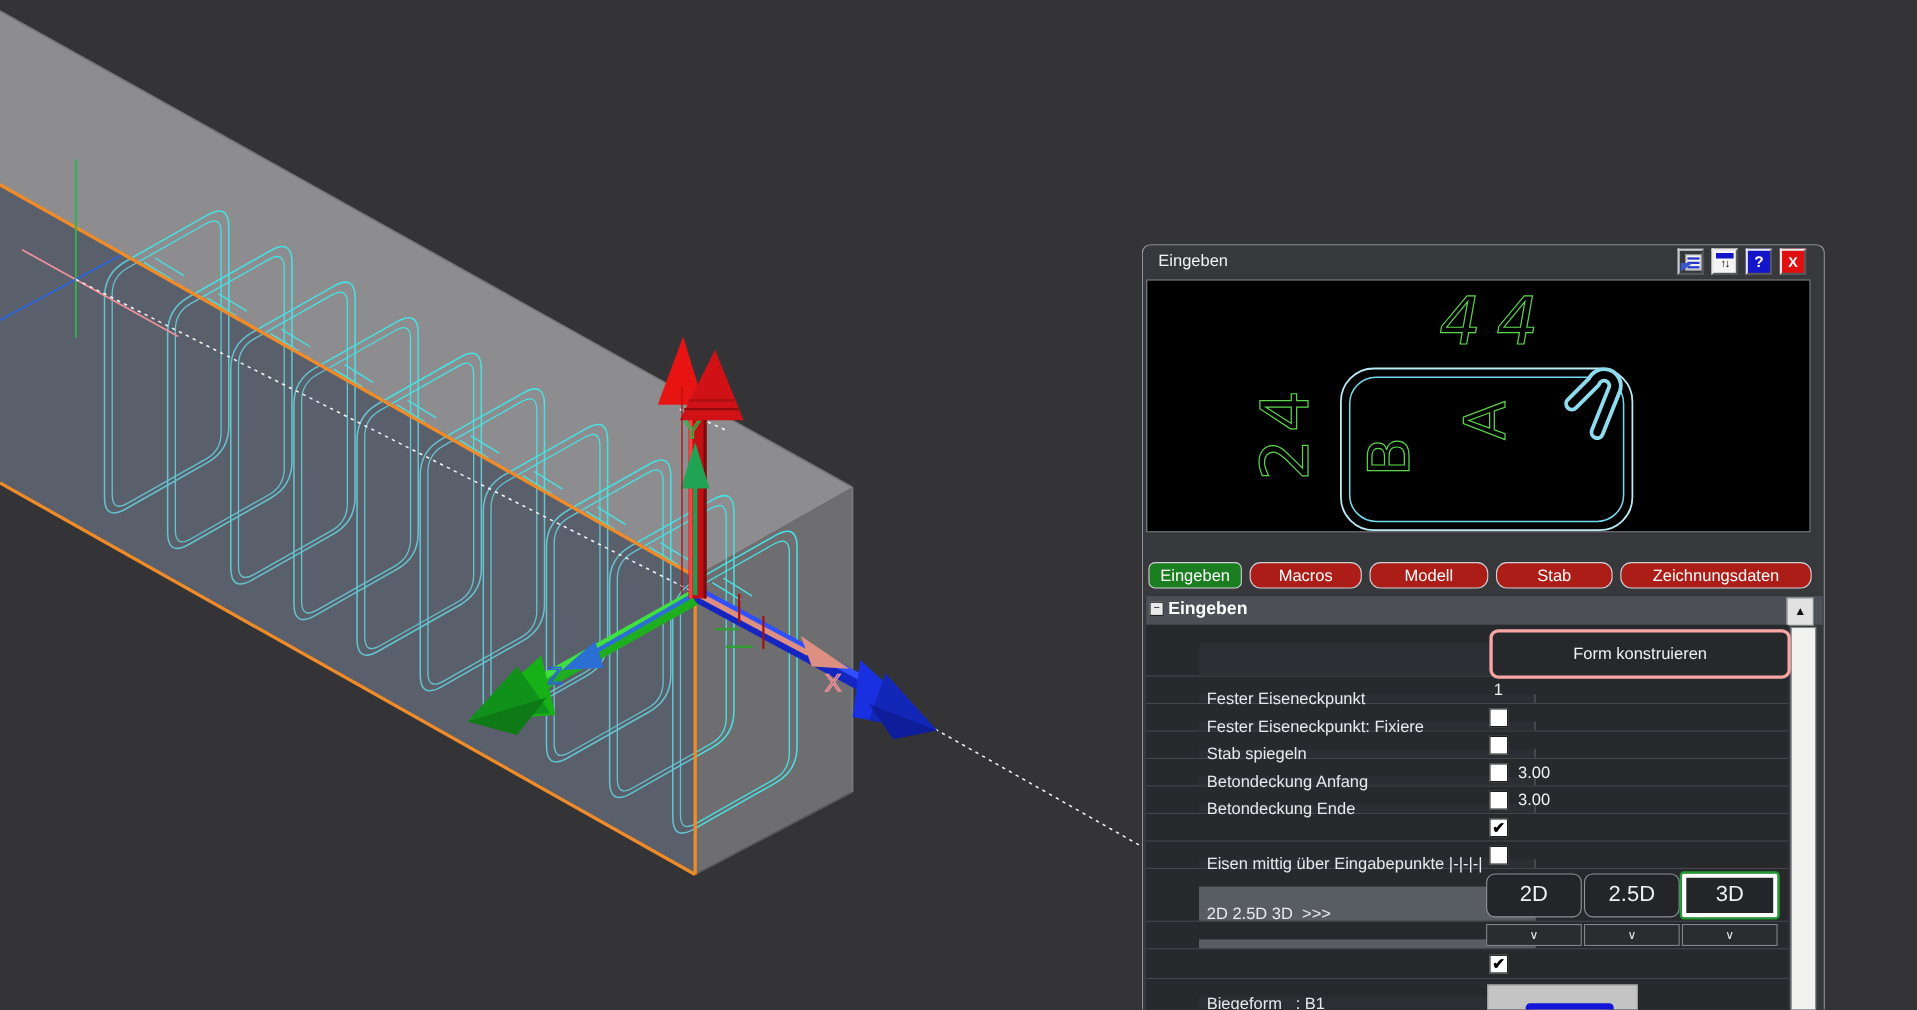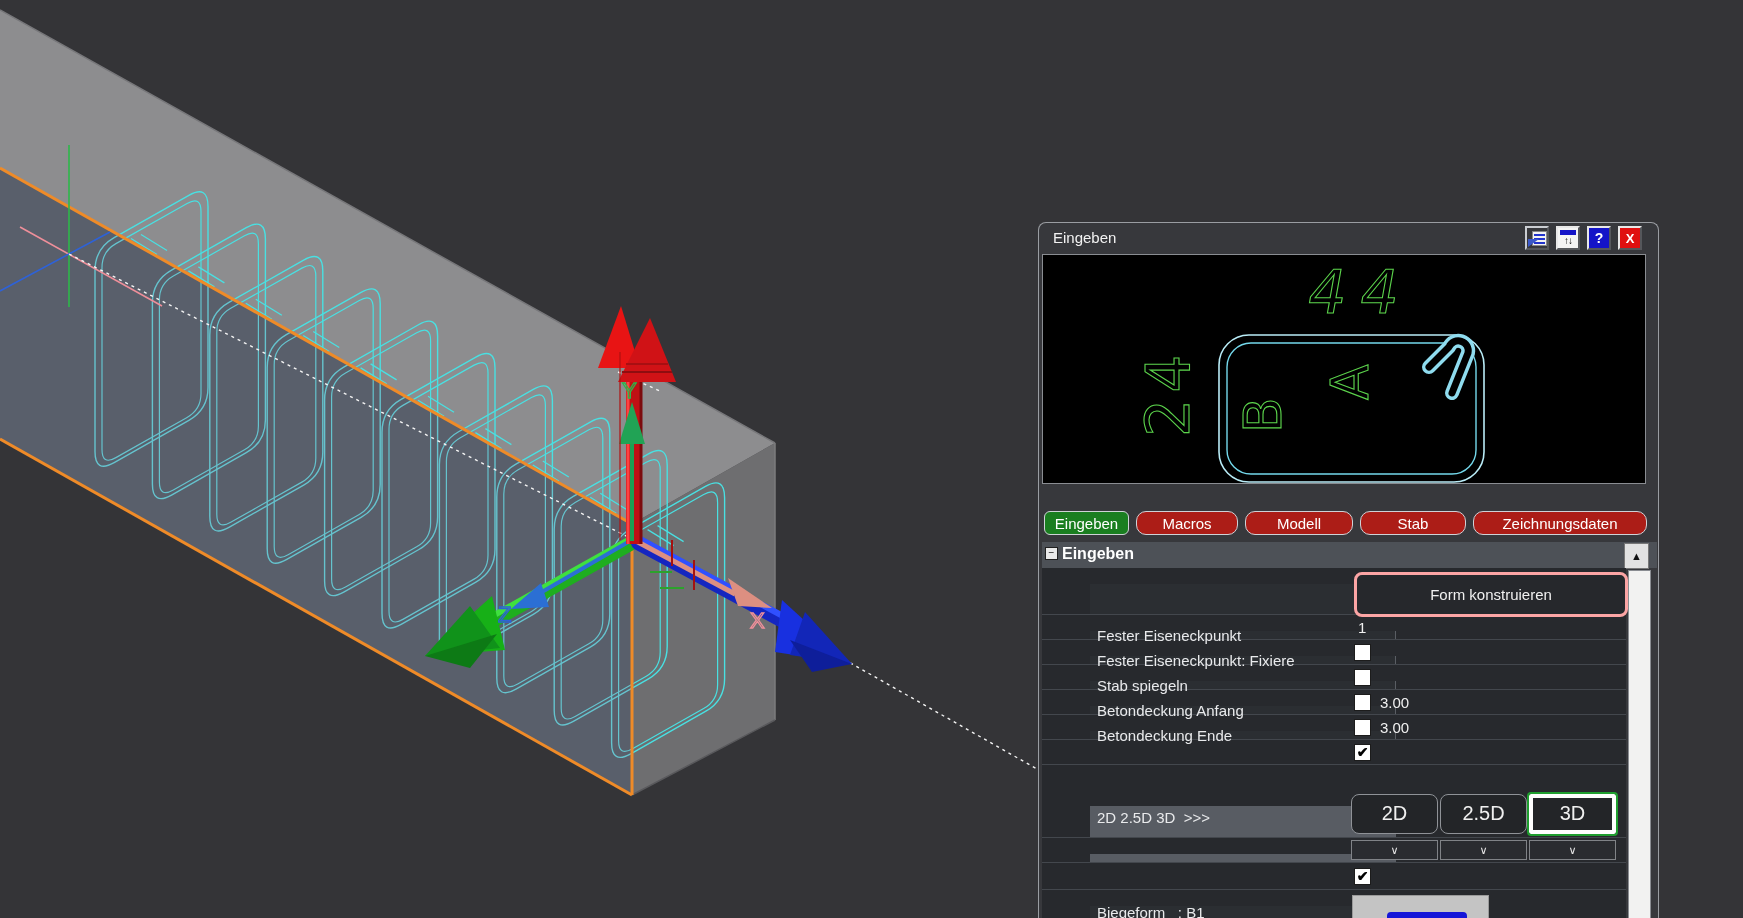--- a/index.html
+++ b/index.html
@@ -453,23 +453,29 @@
         <span class="vtext">3.00</span>
       </div>
     </div>
 
     <div class="row" style="top:172px;height:25px">
       <div class="val">
             <span class="cb">✔</span>
           </div>
     </div>
 
+    <div class="row" style="top:197px;height:25px">
+      <div class="lab">Eisen mittig über Eingabepunkte |-|-|-|</div>
+      <div class="val">
+            <span class="cb"></span>
+          </div>
+    </div>
 
     <div class="row" style="top:222px;height:48px">
-      <div class="lab light" style="align-items:flex-start;padding-top:3px">2D 2.5D 3D  &gt;&gt;&gt;</div>
+      <div class="lab light" style="align-items:flex-start;padding-top:16px">2D 2.5D 3D  &gt;&gt;&gt;</div>
       <div class="val">
         <div class="optbtn">2D</div>
         <div class="optbtn">2.5D</div>
         <div class="optbtn sel">3D</div>
       </div>
     </div>
 
     <div class="row" style="top:270px;height:25px">
       <div class="lab light"></div>
       <div class="val">

